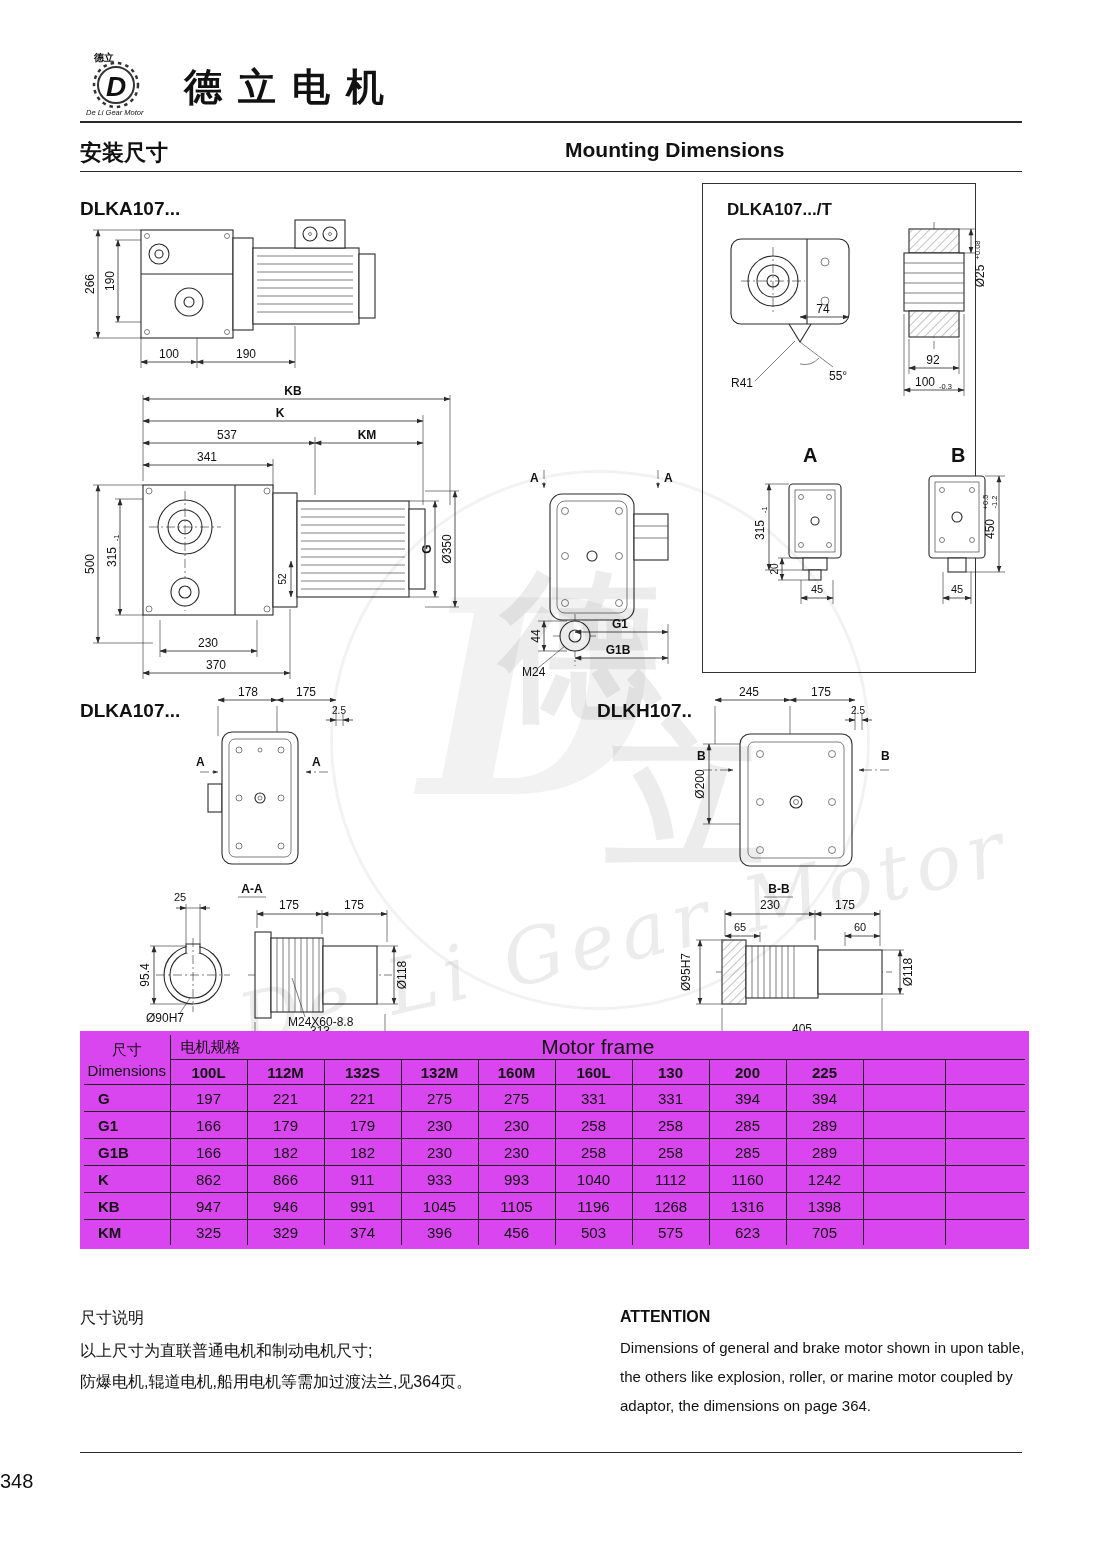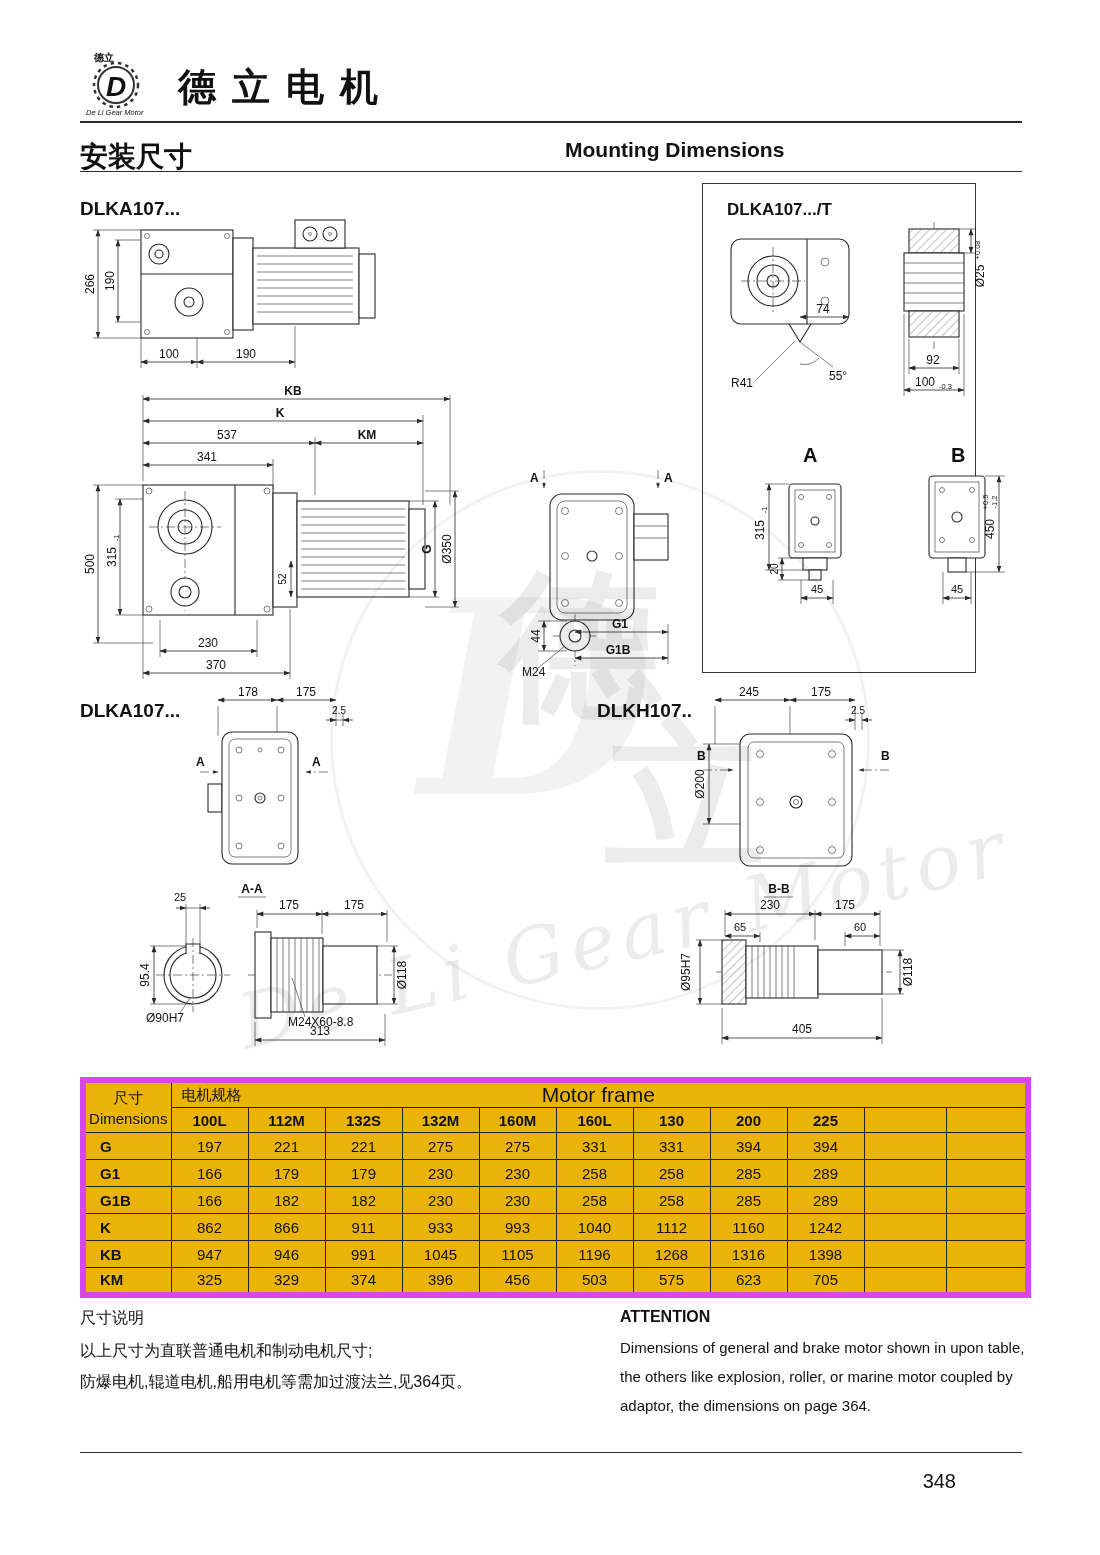--- a/index.html
+++ b/index.html
@@ -26,36 +26,36 @@
   svg text.big{ font-size:20px; font-weight:bold; }
   svg text.sm { font-size:7.5px; }
   svg text.s10{ font-size:10px; }
   svg text.s11{ font-size:11px; }
 
   .tbox { position:absolute; left:702px; top:183px; width:274px; height:490px;
           border:1.5px solid #333; z-index:2; background:transparent; }
   .tbox .hd-in { position:absolute; left:24px; top:16px; font-weight:bold; font-size:17px; }
 
   
-  .tbl { position:absolute; left:80px; top:1077px; z-index:4; border-collapse:collapse;
-         table-layout:fixed; border:6px solid #d946ef; background:#eab308; }
+  .tbl { position:absolute; left:80px; top:1031px; z-index:4; border-collapse:collapse;
+         table-layout:fixed; border:4px solid #d946ef; background:#d946ef; }
   .tbl td { border:1px solid #222; text-align:center; font-size:15px; padding:0; height:27px; }
   .tbl tr.hr1 td, .tbl tr.hr2 td { height:25px; }
   .tbl .ch { font-weight:bold; }
   .tbl .rl { font-weight:bold; text-align:left; padding-left:14px; }
   .tbl .c-dim div { line-height:1.4; font-size:15px; }
   .tbl .c-frame { position:relative; }
   .tbl .spec-zh { position:absolute; left:10px; top:3px; font-size:15px; }
   .tbl .spec-en { display:block; text-align:center; font-size:21px; }
 
   .notes { position:absolute; z-index:4; font-size:16px; line-height:31px; }
   .notes .nt { margin-bottom:2px; }
   .notes.en { font-size:15px; line-height:29px; }
   .notes.en .nt { font-weight:bold; font-size:16px; }
-  .pagenum { position:absolute; left:0; top:1470px; width:956px; text-align:right;
+  .pagenum { position:absolute; left:0; top:1470px; width:956px; text-align:left;
              font-size:20px; z-index:4; }
 </style>
 </head>
 <body>
 
 <svg width="0" height="0" style="position:absolute">
   <defs>
     <marker id="ae" viewBox="0 0 10 8" markerWidth="9" markerHeight="7" refX="9" refY="4" orient="auto">
       <path d="M0,0.5 L9.5,4 L0,7.5 z" fill="#2a2a2a"></path>
       </marker>
@@ -76,23 +76,23 @@
   <div class="wm" style="left:605px; top:690px; font-size:160px; font-weight:bold;">立</div>
   <div class="wm" style="left:230px; top:890px; font-size:76px; font-style:italic; letter-spacing:7px; white-space:nowrap; transform:rotate(-13deg);">De Li Gear Motor</div>
 
   <svg class="abs" style="left:85px; top:50px; z-index:4;" width="64" height="68" viewBox="0 0 64 68">
     <text x="9" y="11" style="font-size:10px; font-weight:bold;">德立</text>
     <circle cx="31" cy="35" r="22" fill="none" stroke="#333" stroke-width="2.5" stroke-dasharray="3.5 4"></circle>
     <circle cx="31" cy="35" r="18" fill="none" stroke="#333" stroke-width="2"></circle>
     <text x="21" y="46" style="font-size:28px; font-weight:bold; font-style:italic;">D</text>
     <text x="1" y="65" style="font-size:7.5px; font-style:italic;">De Li Gear Motor</text>
   </svg>
-  <div class="abs" style="left:178px; top:62px; font-size:38px; font-weight:bold; letter-spacing:16px; z-index:4;">德立电机</div>
+  <div class="abs" style="left:184px; top:62px; font-size:38px; font-weight:bold; letter-spacing:16px; z-index:4;">德立电机</div>
   <div class="rule" style="left:80px; top:121px; width:942px; height:2px;"></div>
-  <div class="abs" style="left:80px; top:138px; font-size:28px; font-weight:bold; z-index:4;">安装尺寸</div>
+  <div class="abs" style="left:80px; top:138px; font-size:22px; font-weight:bold; z-index:4;">安装尺寸</div>
   <div class="abs" style="left:565px; top:138px; width:270px; text-align:left; font-size:21px; font-weight:bold; z-index:4;">Mounting Dimensions</div>
   <div class="rule" style="left:80px; top:171px; width:942px; height:1px;"></div>
 
   <div class="hd" style="left:80px; top:198px;">DLKA107...</div>
   <div class="hd" style="left:80px; top:700px;">DLKA107...</div>
   <div class="hd" style="left:575px; top:700px;margin-left:22px;">DLKH107..</div>
 
   <svg class="draw" style="left:85px; top:210px;" width="360" height="168" viewBox="0 0 360 168">
     <g>
       <rect class="lnw" x="56" y="20" width="92" height="108"></rect>

